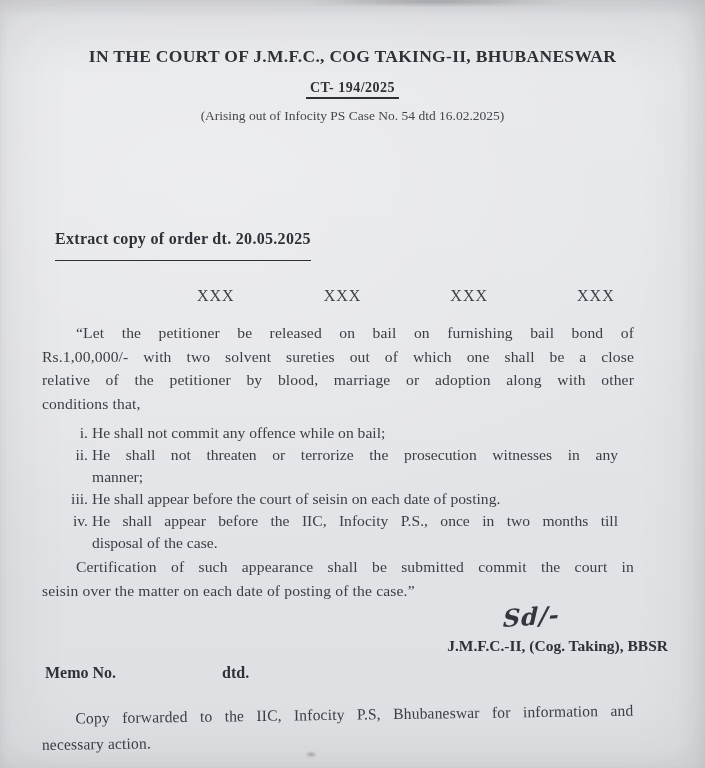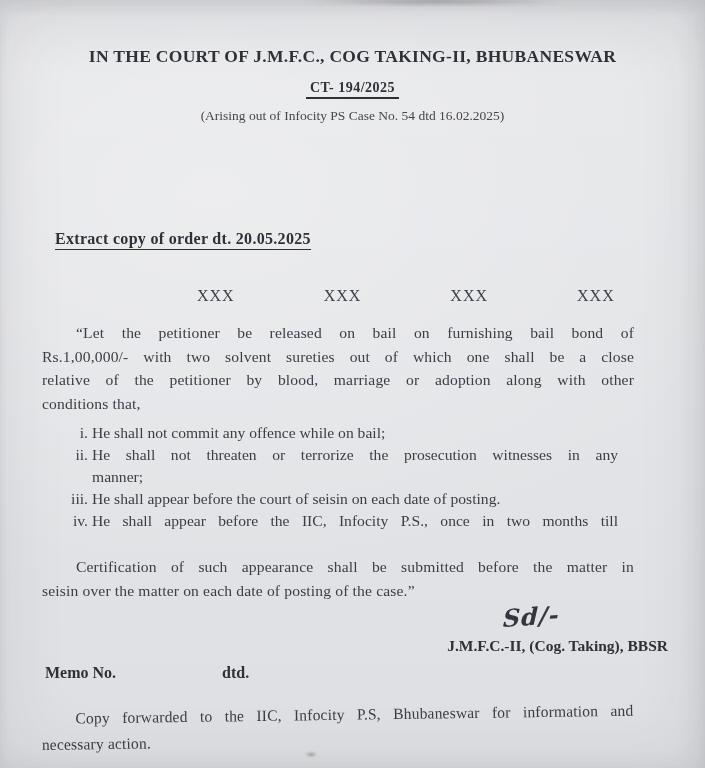--- a/index.html
+++ b/index.html
@@ -31,21 +31,21 @@
   }
   .abs{position:absolute;}
   .center{left:0;width:705px;text-align:center;}
   .bold{font-weight:bold;color:#2e3138;}
   .court-line{top:46px;font-size:17.5px;letter-spacing:0.3px;}
   .case-no{top:80px;font-size:14px;}
   .case-no span{display:inline-block;border-bottom:2px solid #2e3138;padding:0 4px 1px 4px;letter-spacing:0.5px;}
   .arising{top:108px;font-size:13.5px;color:#44474e;}
   .parties{top:146px;font-size:15px;line-height:20.5px;}
   .extract{top:230px;left:55px;font-size:16px;}
-  .extract span{display:inline-block;border-bottom:1.6px solid #2e3138;padding-bottom:1px;letter-spacing:0.3px;}
+  .extract span{display:inline-block;border-bottom:1.6px solid #2e3138;padding-bottom:12px;letter-spacing:0.3px;}
   .xxx-row{top:287px;left:197px;display:flex;gap:89px;font-size:16px;letter-spacing:1px;color:#3f424a;}
   .para{left:42px;width:592px;font-size:15.6px;letter-spacing:0.15px;}
   .p1{top:321px;line-height:23.6px;}
   .cert{top:555px;line-height:23.7px;}
   .fwd{top:706px;line-height:26px;transform:rotate(-0.8deg);transform-origin:left bottom;}
   .ln{display:block;}
   .jl{text-align:justify;text-align-last:justify;}
   .ind{text-indent:34px;}
   .conds{top:422px;left:42px;width:592px;font-size:15.6px;line-height:22px;}
   .cond-row{display:flex;align-items:flex-start;}
@@ -111,26 +111,27 @@
     <div class="cond-row">
       <span class="cond-num">iii.</span>
       <span class="cond-body">
         <span class="ln">He shall appear before the court of seisin on each date of posting.</span>
       </span>
     </div>
     <div class="cond-row">
       <span class="cond-num">iv.</span>
       <span class="cond-body">
         <span class="ln jl">He shall appear before the IIC, Infocity P.S., once in two months till</span>
+        <span class="ln">disposal of the case.</span>
       </span>
     </div>
   </div>
 
   <div class="abs para cert">
-    <span class="ln jl ind">Certification of such appearance shall be submitted before the matter in</span>
+    <span class="ln jl ind">Certification of such appearance shall be submitted commit the court in</span>
     <span class="ln">seisin over the matter on each date of posting of the case.”</span>
   </div>
 
   <div class="abs sig-sd">Sd/-</div>
 
   <div class="abs bold sig-desig">J.M.F.C.-II, (Cog. Taking), BBSR</div>
 
   <div class="abs bold memo-label">Memo No.</div>
 
   <div class="abs bold dtd-label">dtd.</div>

